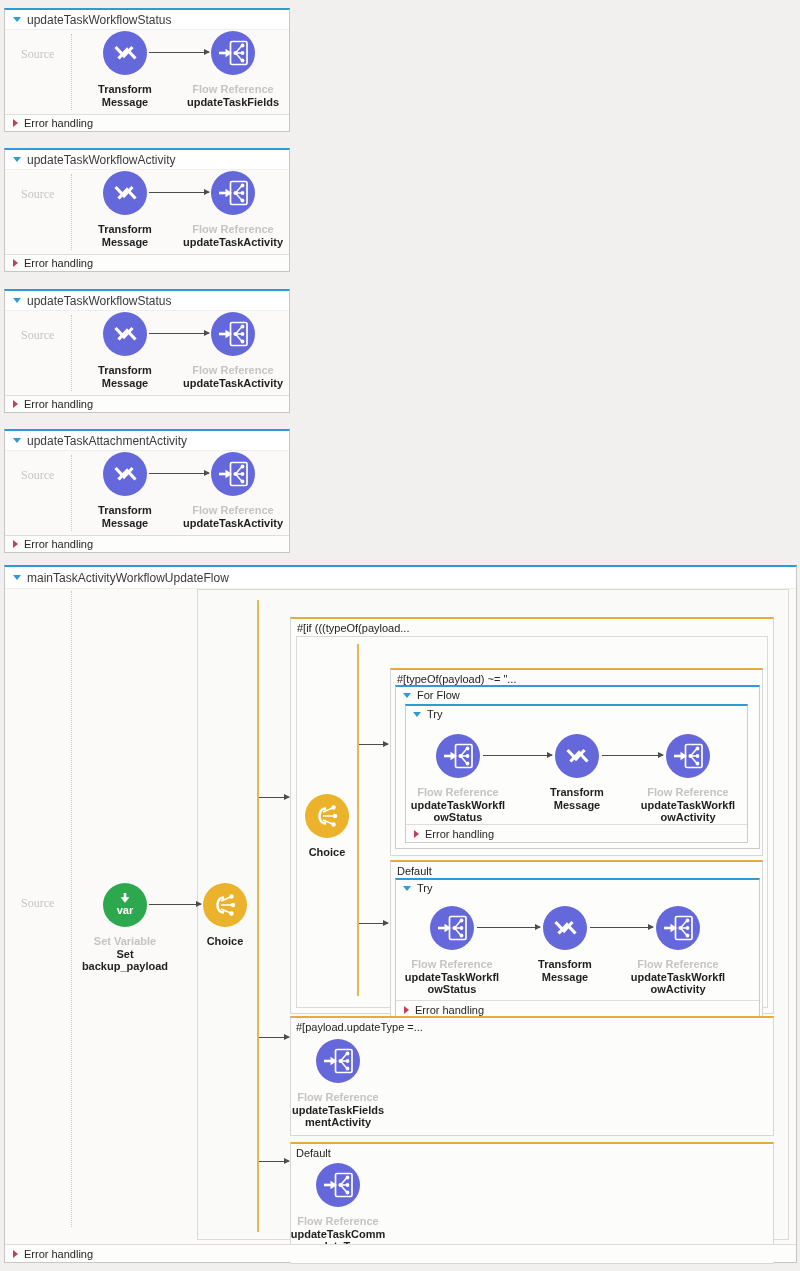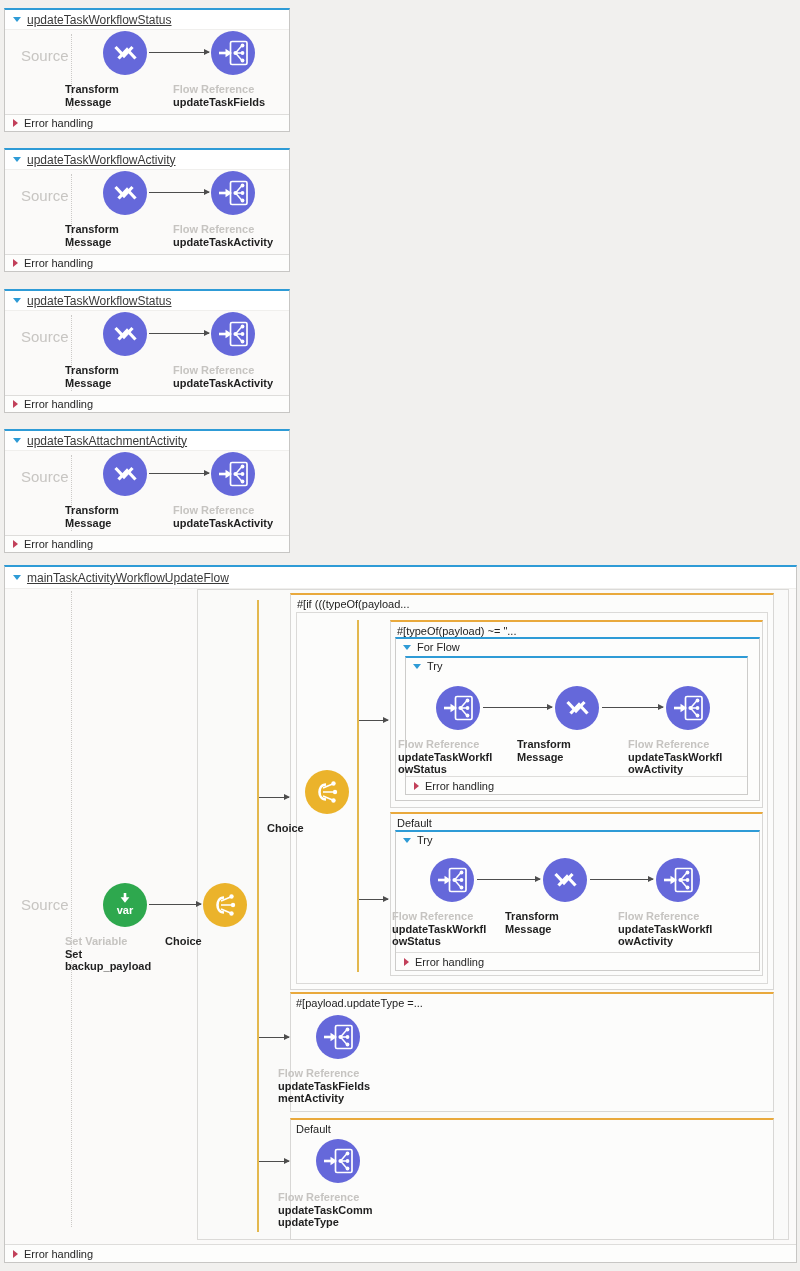--- a/index.html
+++ b/index.html
@@ -5,51 +5,51 @@
   *{box-sizing:border-box;margin:0;padding:0;}
   html,body{width:800px;height:1271px;}
   body{font-family:"Liberation Sans",sans-serif;background:#F1F0EE;position:relative;overflow:hidden;}
   #canvas{position:absolute;left:0;top:0;width:800px;height:1271px;}
 
   .flow{position:absolute;left:4px;width:286px;height:124px;background:#FBFAF9;
         border:1px solid #C7C6C4;border-top:2px solid #2E9BD6;}
   .mainflow{position:absolute;left:4px;top:565px;width:793px;height:698px;background:#FBFAF9;
         border:1px solid #C7C6C4;border-top:2px solid #2E9BD6;}
   .ftitle{height:20px;display:flex;align-items:center;gap:6px;padding-left:8px;
-        font-size:12px;color:#3A3A3A;background:#FFFFFF;border-bottom:1px solid #F0EFED;white-space:nowrap;text-decoration:underline;}
+        font-size:12px;color:#3A3A3A;background:#FFFFFF;border-bottom:1px solid #F0EFED;white-space:nowrap;}
   .mainflow .ftitle{height:22px;}
   .fbody{position:relative;height:85px;}
   .mainflow .fbody{height:656px;}
 
   .erow{position:absolute;left:0;right:0;bottom:0;height:17px;border-top:1px solid #DEDDDB;
         display:flex;align-items:center;gap:6px;padding-left:8px;font-size:11px;color:#262626;background:#FDFDFC;}
   .erow.tall{height:18px;}
 
   .tri-d{width:0;height:0;border-left:4px solid transparent;border-right:4px solid transparent;
         border-top:5.5px solid #2E9BD6;flex:none;}
   .tri-r{width:0;height:0;border-top:4px solid transparent;border-bottom:4px solid transparent;
         border-left:5.5px solid #C2405A;flex:none;}
 
-  .src{position:absolute;color:#C7C5C2;font-size:15px;}
+  .src{position:absolute;color:#C7C5C2;font-size:12px;font-family:Liberation Serif, serif;}
   .vdash{position:absolute;width:0;border-left:1px dotted #CCCAC8;}
   .yline{position:absolute;width:2px;background:#E3B84E;}
 
   .arrow{position:absolute;height:1px;background:#4D4D4D;}
   .arrow::after{content:"";position:absolute;right:-1px;top:-3.5px;width:0;height:0;
         border-left:6px solid #4D4D4D;border-top:3.5px solid transparent;border-bottom:3.5px solid transparent;}
 
-  .step{position:absolute;width:120px;font-size:11px;line-height:12.5px;}
+  .step{position:absolute;width:120px;text-align:center;font-size:11px;line-height:12.5px;}
   .circle{width:44px;height:44px;border-radius:50%;margin:0 auto 8px;}
   .purple{background:#6568DA;} .green{background:#2EA84E;} .yellow{background:#EBB32B;}
   .gi{width:44px;height:44px;display:block;}
   .tlabel{color:#C6C4C1;font-weight:bold;}
   .nlabel{color:#1F1F1F;font-weight:bold;}
 
   .scope{position:absolute;background:#FAFAF9;border:1px solid #DBDAD8;}
-  .branch{position:absolute;background:#FCFCFB;border:1px solid #D8D7D5;border-top:2px solid #E9A93C;}
+  .branch{position:absolute;background:#FCFCFB;border:1px solid #D8D7D5;border-top:2px solid #E9A93C;margin-top:24px;}
   .bluebox{position:absolute;background:#FDFDFC;border:1px solid #CDCCCA;border-top:2px solid #2E9BD6;}
   .clabel{position:absolute;left:6px;top:3px;font-size:11px;color:#222;white-space:nowrap;}
   .hrow{position:absolute;left:0;right:0;top:0;height:16px;display:flex;align-items:center;gap:6px;
         padding-left:7px;font-size:11px;color:#222;}
 </style>
 </head>
 <body>
 
 <svg width="0" height="0" style="position:absolute" aria-hidden="true">
   <defs>

